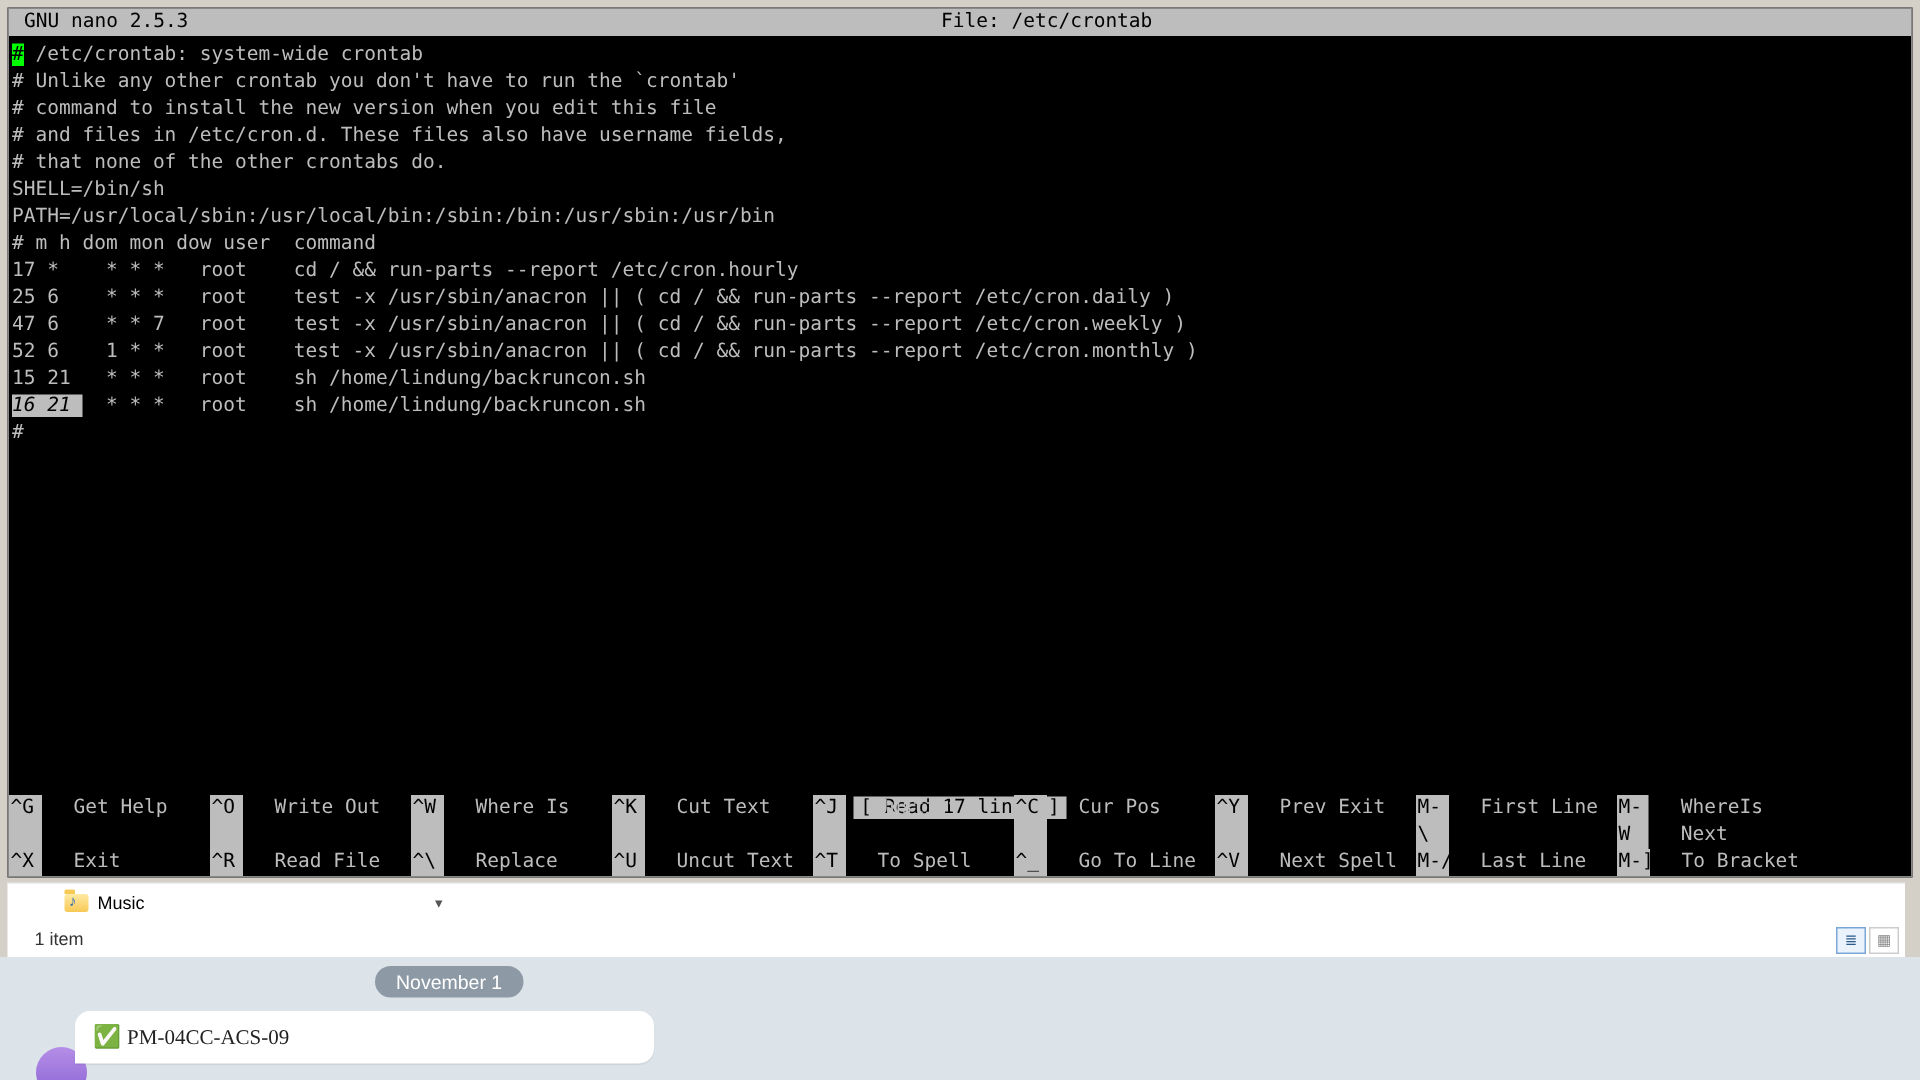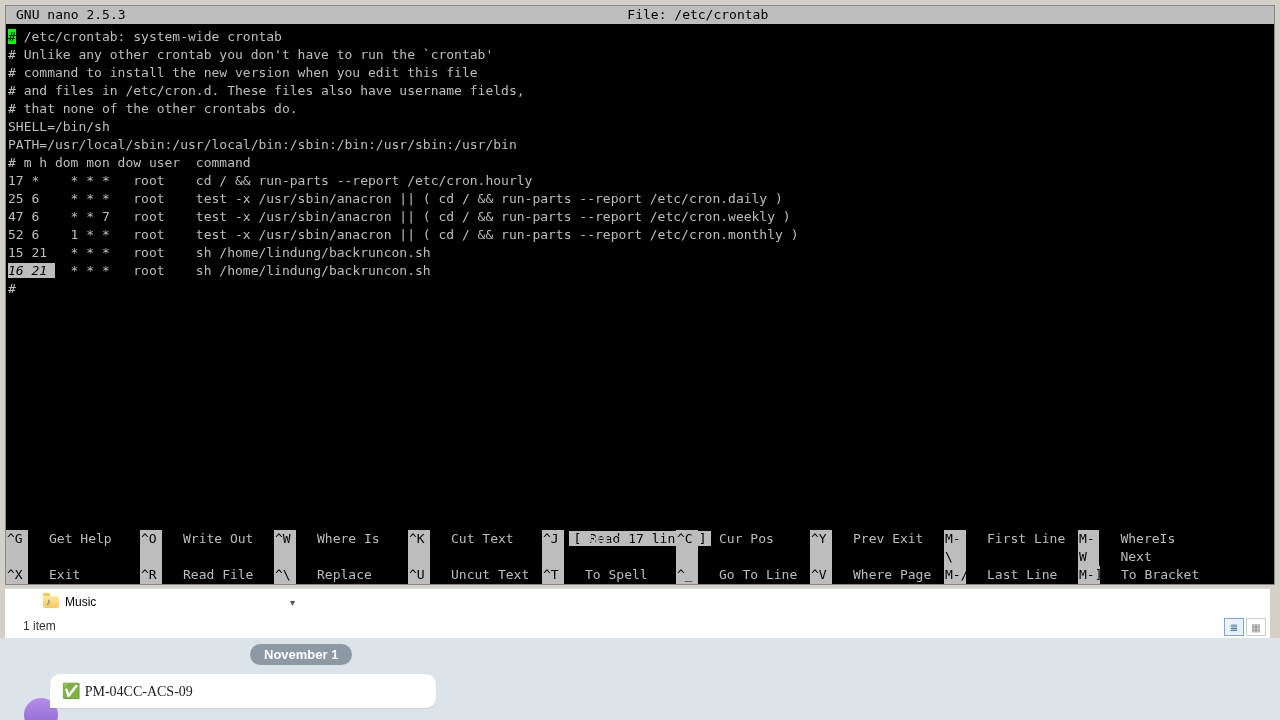--- a/index.html
+++ b/index.html
@@ -159,21 +159,20 @@
   }
   .date-pill {
     position:absolute;
     top: 6px;
     left: 250px;
     background: #8d99a5;
     color:#fff;
     font-size:13px;
     padding: 3px 14px;
     border-radius: 14px;
-    font-weight: bold;
   }
   .msg-card {
     position:absolute;
     top: 36px;
     left: 50px;
     width: 386px;
     background:#fff;
     border-radius: 10px 10px 10px 0;
     padding: 8px 12px;
     box-shadow: 0 1px 1px rgba(0,0,0,0.08);
@@ -262,21 +261,21 @@
         <div class="sc-cell">
           <span class="sc-key">^T</span>
           <span class="sc-label">To Spell</span>
         </div>
         <div class="sc-cell">
           <span class="sc-key">^_</span>
           <span class="sc-label">Go To Line</span>
         </div>
         <div class="sc-cell">
           <span class="sc-key">^V</span>
-          <span class="sc-label">Where Page</span>
+          <span class="sc-label">Next Spell</span>
         </div>
         <div class="sc-cell">
           <span class="sc-key">M-/</span>
           <span class="sc-label">Last Line</span>
         </div>
         <div class="sc-cell">
           <span class="sc-key">M-]</span>
           <span class="sc-label">To Bracket</span>
         </div>
       </div>

